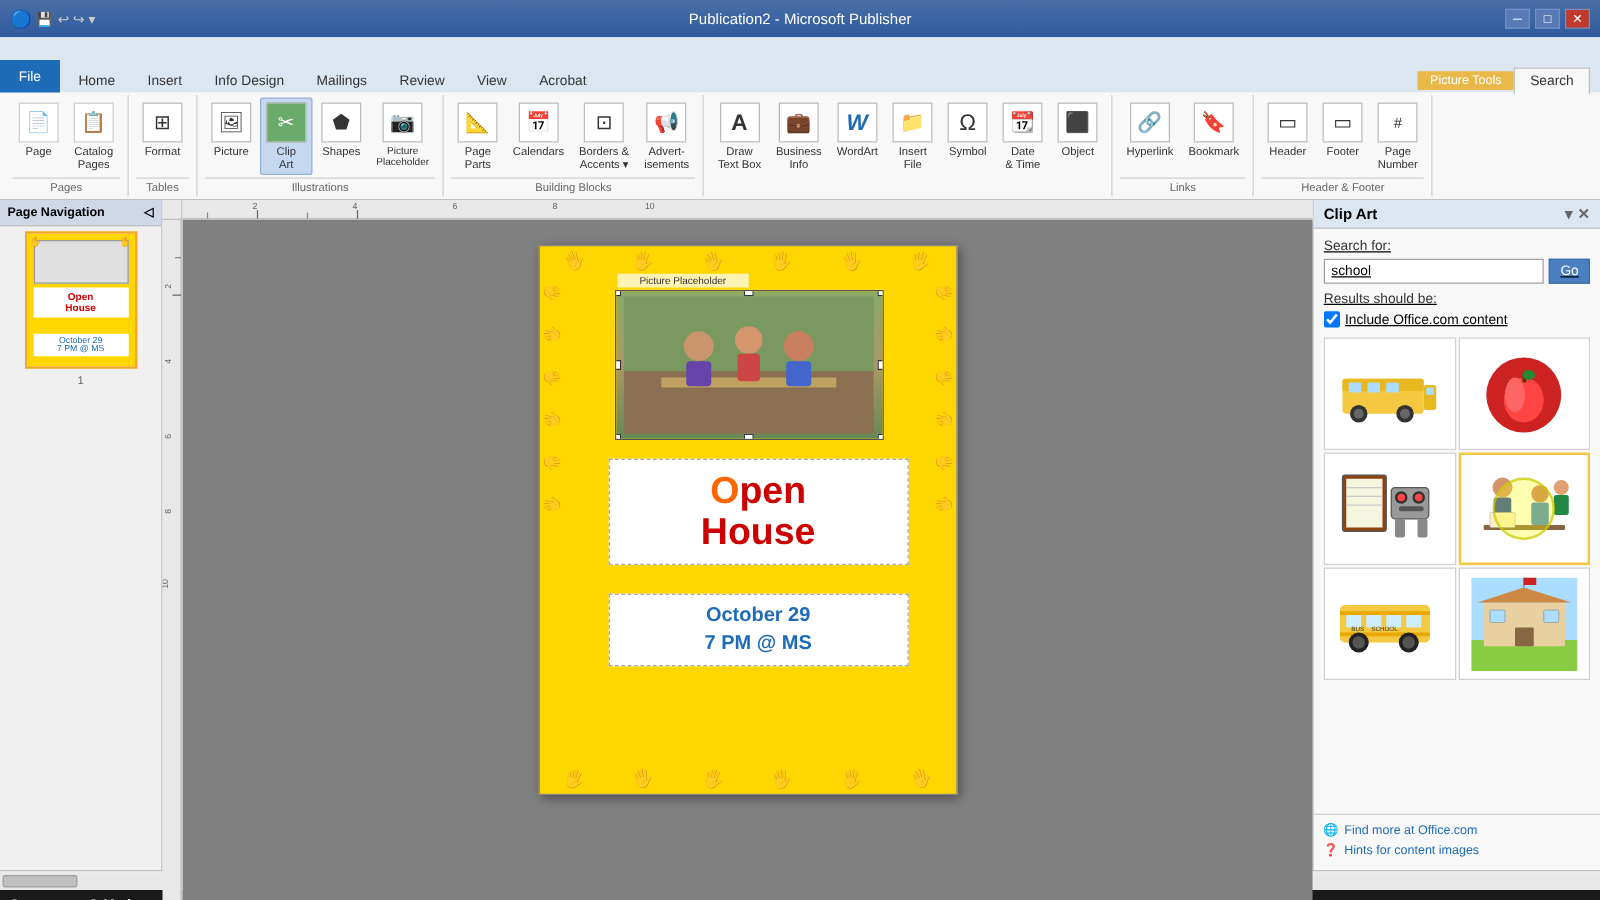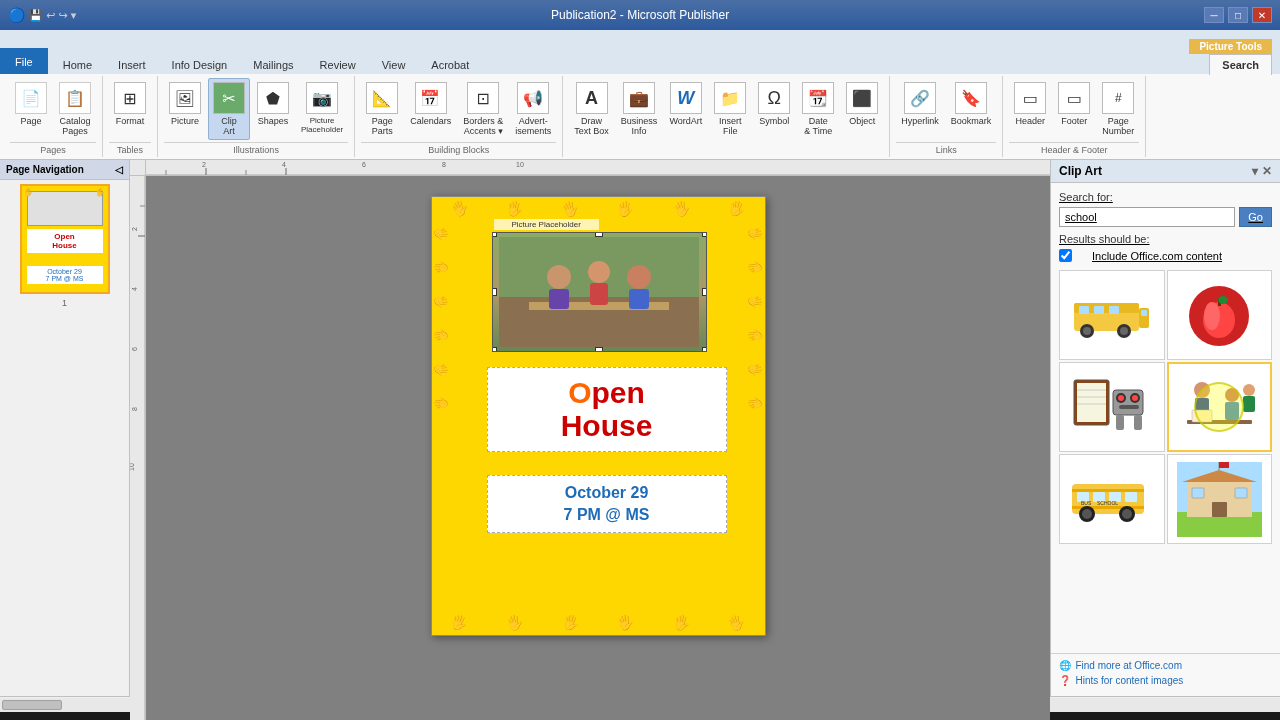--- a/index.html
+++ b/index.html
@@ -110,21 +110,21 @@
     .go-btn {
       background: #4a7fc1; color: white; border: 1px solid #3a6fa1;
       padding: 3px 8px; font-size: 11px; cursor: pointer; margin-left: 4px;
       white-space: nowrap;
     }
     .results-label { font-size: 11px; margin-bottom: 4px; color: #333; }
     .results-dropdown {
       width: 100%; border: 1px solid #a0a0a0; padding: 3px 5px;
       font-size: 11px; background: white; margin-bottom: 6px;
     }
-    .checkbox-row { display: flex; align-items: center; gap: 20px; margin-bottom: 8px; font-size: 11px; }
+    .checkbox-row { display: flex; align-items: center; gap: 4px; margin-bottom: 8px; font-size: 11px; }
 
     
     .clip-grid { display: grid; grid-template-columns: 1fr 1fr; gap: 2px; }
     .clip-item {
       border: 1px solid #d0d0d0; background: white;
       display: flex; align-items: center; justify-content: center;
       height: 90px; cursor: pointer; position: relative;
     }
     .clip-item.selected { border: 2px solid #f5c842; }
 
@@ -167,21 +167,21 @@
     <div style="display:flex; align-items:flex-end; height:100%;">
       <div class="ribbon-tab file" style="height:26px; display:flex; align-items:center;">File</div>
       <div class="ribbon-tab">Home</div>
       <div class="ribbon-tab">Insert</div>
       <div class="ribbon-tab">Info Design</div>
       <div class="ribbon-tab">Mailings</div>
       <div class="ribbon-tab">Review</div>
       <div class="ribbon-tab">View</div>
       <div class="ribbon-tab">Acrobat</div>
     </div>
-    <div style="flex:1; display:flex; flex-direction:column; align-items:flex-end; justify-content:flex-end; padding-right:8px; padding-bottom:0;font-weight:bold;">
+    <div style="flex:1; display:flex; flex-direction:row; align-items:center; justify-content:flex-end; padding-right:8px; padding-bottom:0;">
       <div style="background:#e8b84b; color:white; font-size:10px; padding:2px 10px; margin-bottom:0;">Picture Tools</div>
       <div class="ribbon-tab active">Search</div>
     </div>
   </div>
 
   <div class="ribbon-content">
 
     <div class="ribbon-group">
       <div class="ribbon-group-buttons">
         <div class="ribbon-btn">

